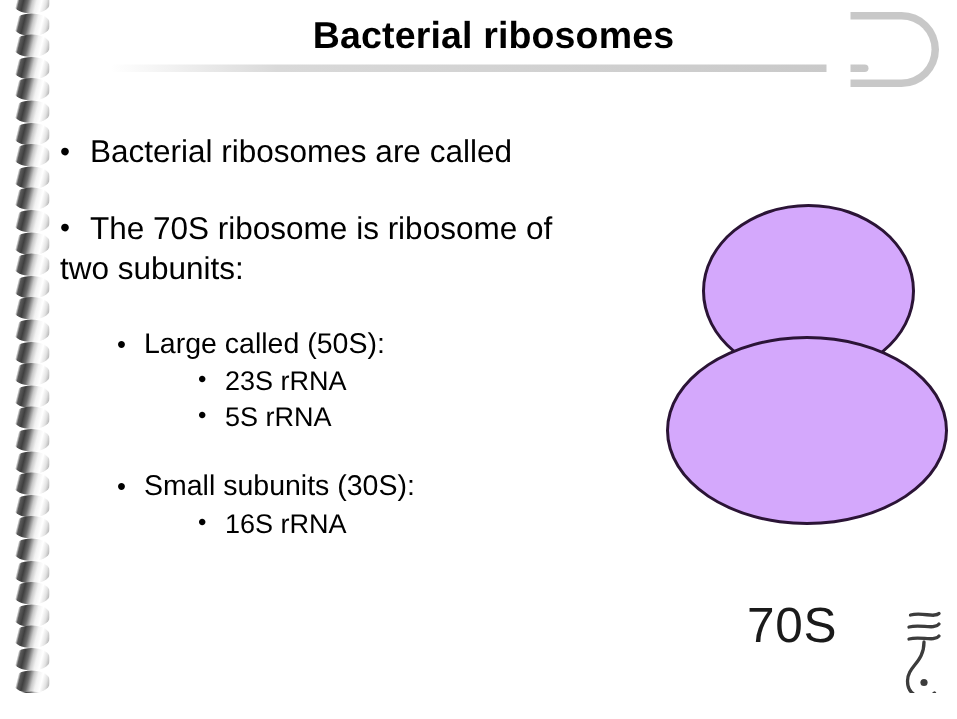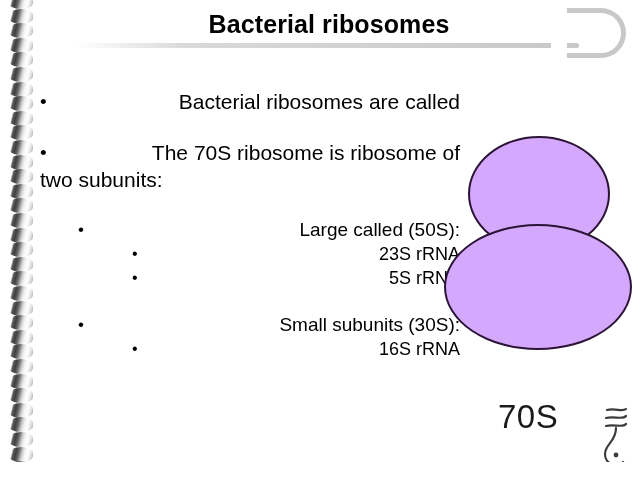--- a/index.html
+++ b/index.html
@@ -109,21 +109,20 @@
     display: flex;
     align-items: flex-start;
     color: #000000;
   }
   .bullet-dot {
     flex: 0 0 auto;
     line-height: inherit;
   }
   .bullet-text {
     flex: 1 1 auto;
-    text-align: right;
   }
 
   
   .lvl1 {
     font-size: 21px;
     line-height: 27px;
     margin-bottom: 0;
   }
   .lvl1 .bullet-dot { width: 20px; font-size: 19px; }
 

